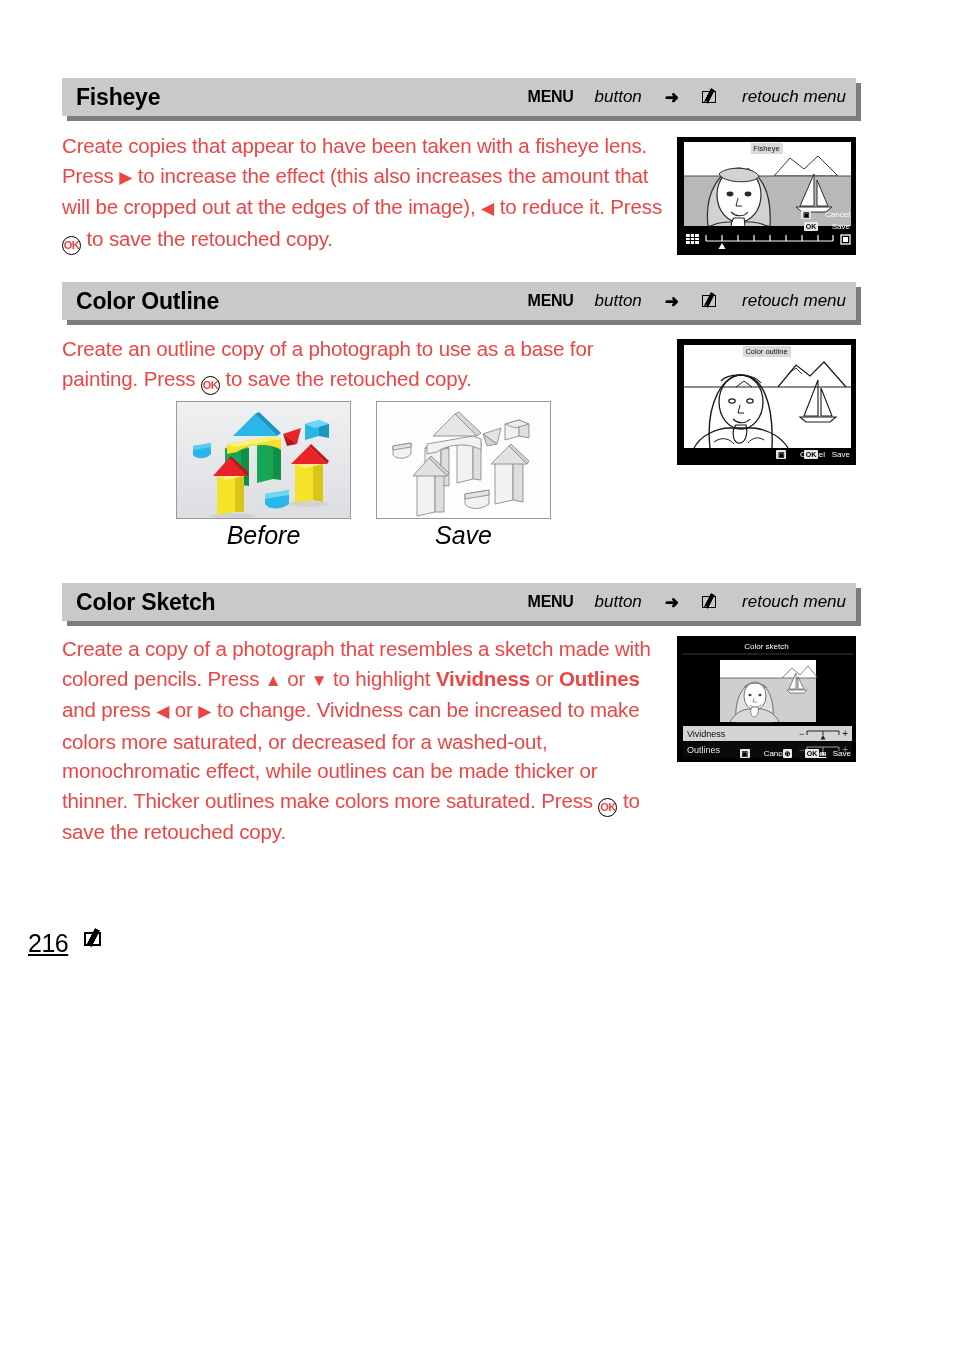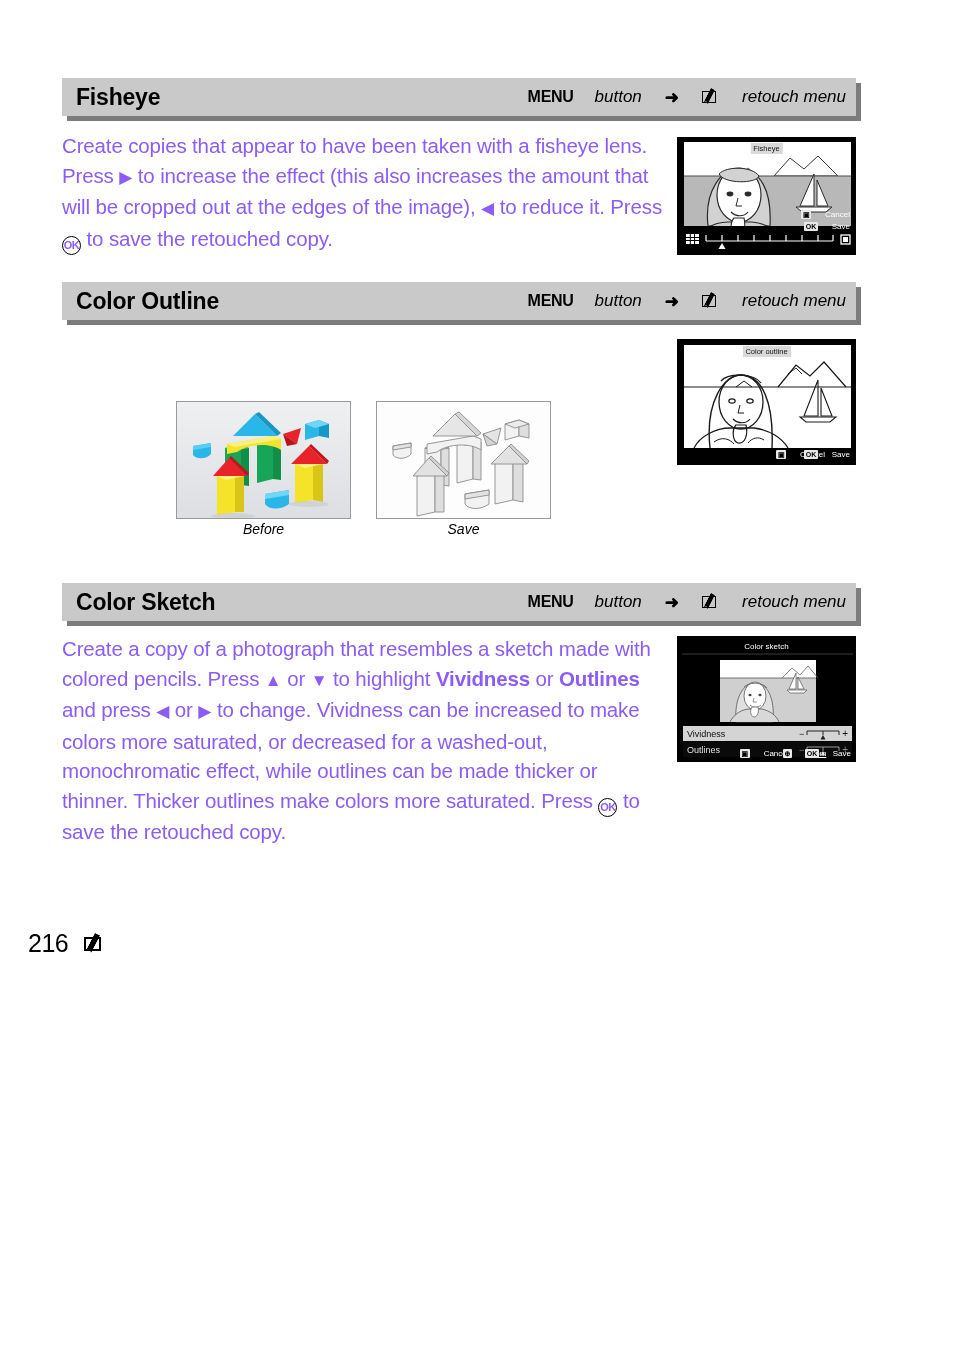--- a/index.html
+++ b/index.html
@@ -92,21 +92,21 @@
     background: #000;
     transform: rotate(27deg);
     clip-path: polygon(0% 100%, 50% 86%, 100% 100%, 100% 0%, 0% 0%);
   }
 
   
   .body-text {
     position: absolute;
     font-size: 20.5px;
     line-height: 29.5px;
-    color: #8b5cf6;
+    color: #ef4444;
     letter-spacing: -0.15px;
   }
   .body-text b { font-weight: bold; }
   .glyph-arrow { font-size: 17px; letter-spacing: 0; }
   .ok-glyph {
     display: inline-block;
     width: 19px; height: 19px;
     border: 1.7px solid #000;
     border-radius: 50%;
     font-size: 11px;
@@ -162,33 +162,34 @@
   
   .photo-box {
     position: absolute;
     border: 1px solid #9a9a9a;
     box-sizing: border-box;
     background: #fff;
     overflow: hidden;
   }
   .caption {
     position: absolute;
-    font-size: 14px;
+    font-size: 25px;
     font-style: italic;
     text-align: center;
   }
 
   
   .footer {
     position: absolute;
     left: 28px;
     bottom: 42px;
     display: flex;
-    align-items: center;
+    align-items: flex-start;
     gap: 16px;
+    text-decoration: underline;
   }
   .footer-page {
     font-size: 25px;
     letter-spacing: -0.5px;
   }
   .footer-icon {
     width: 22px; height: 19px;
     position: relative;
   }
   .footer-icon .frame {
@@ -317,20 +318,21 @@
         <span class="hdr-arrow">➜</span>
         <span class="retouch-icon">
           <span class="frame"></span>
             <span class="pen"></span>
         </span>
         <span class="hdr-italic">retouch menu</span>
       </span>
     </div>
   </div>
 
+  <div class="body-text" style="left:62px; top:334px; width:600px;">Create an outline copy of a photograph to use as a base for painting.  Press <span class="ok-glyph">OK</span> to save the retouched copy.</div>
 
   <div class="lcd" style="left:677px; top:339px; width:179px; height:126px;">
     <div class="lcd-inner">
       <svg viewBox="0 0 179 126" width="179" height="126" style="position:absolute;left:0;top:0;">
         <rect x="6" y="5" width="167" height="103" fill="#ffffff"></rect>
 
         <line x1="6" y1="47" x2="173" y2="47" stroke="#1a1a1a" stroke-width="1.1"></line>
 
         <path d="M100 47 L118 25 L132 36 L146 22 L168 47" fill="none" stroke="#1a1a1a" stroke-width="1.2"></path>
         <path d="M110 34 L118 28 L124 34" fill="none" stroke="#1a1a1a" stroke-width="0.9"></path>

